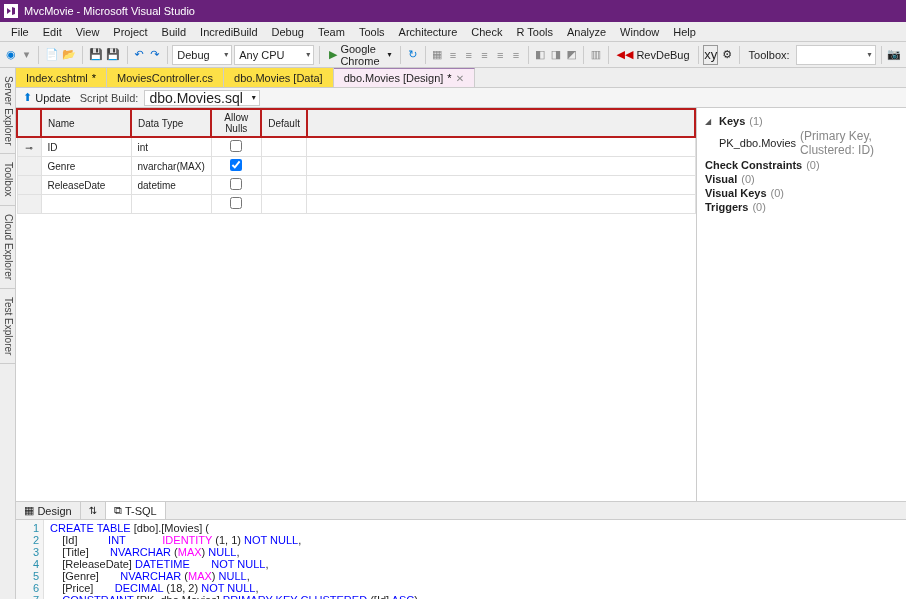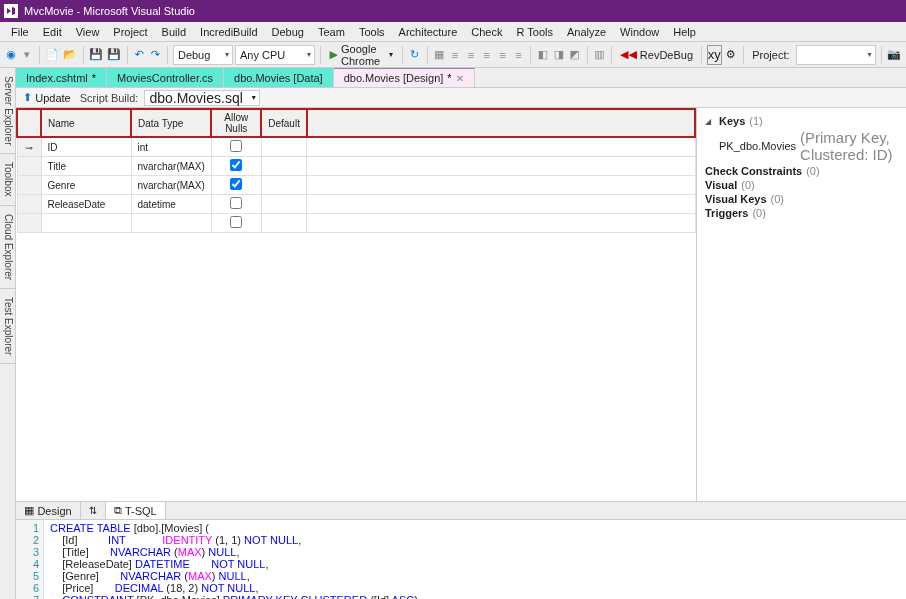--- a/index.html
+++ b/index.html
@@ -20,21 +20,21 @@
     .tb-chrome { display: flex; align-items: center; gap: 3px; padding: 0 4px; }
     
     .main { display: flex; height: calc(100% - 68px); }
     
     .sidetabs { width: 16px; background: #eee; border-right: 1px solid #ccc; display: flex; flex-direction: column; }
     .sidetab { writing-mode: vertical-rl; padding: 8px 1px; font-size: 10px; color: #444; cursor: pointer; border-bottom: 1px solid #ccc; }
     
     .content { flex: 1; display: flex; flex-direction: column; }
     
     .doctabs { height: 20px; background: #eee; display: flex; border-bottom: 1px solid #ccc; }
-    .doctab { padding: 2px 10px; border-right: 1px solid #ccc; cursor: pointer; display: flex; align-items: center; gap: 4px; background: #5eead4; }
+    .doctab { padding: 2px 10px; border-right: 1px solid #ccc; cursor: pointer; display: flex; align-items: center; gap: 4px; background: #fde047; }
     .doctab.active { background: #f9eaf5; border-top: 1px solid #a07eb0; }
     .doctab .close { font-size: 10px; color: #888; }
     .doctab .dirty { color: #000; }
     
     .scriptbar { height: 20px; background: #f5f5f5; display: flex; align-items: center; border-bottom: 1px solid #ccc; padding: 0 4px; gap: 6px; }
     .scriptbar-btn { display: flex; align-items: center; gap: 3px; cursor: pointer; padding: 0 3px; }
     .scriptbar-label { color: #444; }
     .scriptbar-combo { border: 1px solid #ccc; background: #fff; padding: 0 16px 0 4px; min-width: 100px; height: 16px; display: inline-flex; align-items: center; position: relative; font-size: 14px; }
     .scriptbar-combo::after { content: '▾'; position: absolute; right: 3px; font-size: 8px; }
     
@@ -46,21 +46,21 @@
     table.cols td { border: 1px solid #e0e0e0; padding: 2px 6px; height: 18px; font-size: 10px; }
     table.cols td.rowhdr { background: #f0f0f0; width: 24px; text-align: center; }
     table.cols td.center { text-align: center; }
     .chk { width: 12px; height: 12px; }
     .keyicon { font-size: 9px; }
     
     .props { width: 210px; background: #fff; border-left: 1px solid #ccc; padding: 6px 8px; font-size: 11px; }
     .props-row { display: flex; align-items: center; gap: 4px; padding: 1px 0; }
     .props-row .exp { font-size: 8px; color: #555; width: 10px; }
     .props-row .count { color: #888; }
-    .props-row .detail { color: #888; font-size: 15px; }
+    .props-row .detail { color: #888; font-size: 12px; }
     .props-indent { padding-left: 14px; }
     
     .tsql-tabs { height: 18px; background: #eee; display: flex; border-top: 1px solid #ccc; }
     .tsql-tab { padding: 1px 8px; border-right: 1px solid #ccc; cursor: pointer; display: flex; align-items: center; gap: 3px; font-size: 10px; }
     .tsql-tab.active { background: #fff; }
     
     .tsql-editor { height: 80px; background: #fff; display: flex; font-family: Consolas, monospace; font-size: 10px; border-top: 1px solid #ccc; }
     .gutter { background: #f5f5f5; border-right: 1px solid #e0e0e0; padding: 2px 4px; text-align: right; color: #2b91af; min-width: 28px; }
     .gutter div { height: 12px; line-height: 12px; }
     .code { padding: 2px 6px; white-space: pre; }
@@ -137,21 +137,21 @@
   <span class="tb-btn" style="color:#888">▥</span>
   <span class="tb-sep"></span>
   <span style="display:flex;align-items:center;gap:3px;padding:0 3px">
     <span style="color:#c00">◀◀</span>
     <span>RevDeBug</span>
   </span>
   <span class="tb-sep"></span>
   <span class="tb-btn" style="border:1px solid #999;font-size:13px">xy</span>
   <span class="tb-btn">⚙</span>
   <span class="tb-sep"></span>
-  <span style="padding:0 4px">Project:</span>
+  <span style="padding:0 4px">Toolbox:</span>
   <span class="tb-combo" style="min-width:80px"></span>
   <span class="tb-sep"></span>
   <span class="tb-btn">📷</span>
 </div>
 
 <div class="main">
   <div class="sidetabs">
     <div class="sidetab">Server Explorer</div>
     <div class="sidetab">Toolbox</div>
     <div class="sidetab">Cloud Explorer</div>
@@ -203,28 +203,20 @@
               <tr>
                 <td class="rowhdr"><span class="keyicon">⊸</span></td>
                 <td>ID</td>
                 <td>int</td>
                 <td class="center"><input type="checkbox" class="chk" style=""></td>
                 <td></td>
                 <td></td>
               </tr>
               <tr>
                 <td class="rowhdr"></td>
-                <td>Title</td>
-                <td>nvarchar(MAX)</td>
-                <td class="center"><input type="checkbox" class="chk" checked="" style=""></td>
-                <td></td>
-                <td></td>
-              </tr>
-              <tr>
-                <td class="rowhdr"></td>
                 <td>Genre</td>
                 <td>nvarchar(MAX)</td>
                 <td class="center"><input type="checkbox" class="chk" checked="" style=""></td>
                 <td></td>
                 <td></td>
               </tr>
               <tr>
                 <td class="rowhdr"></td>
                 <td>ReleaseDate</td>
                 <td>datetime</td>

